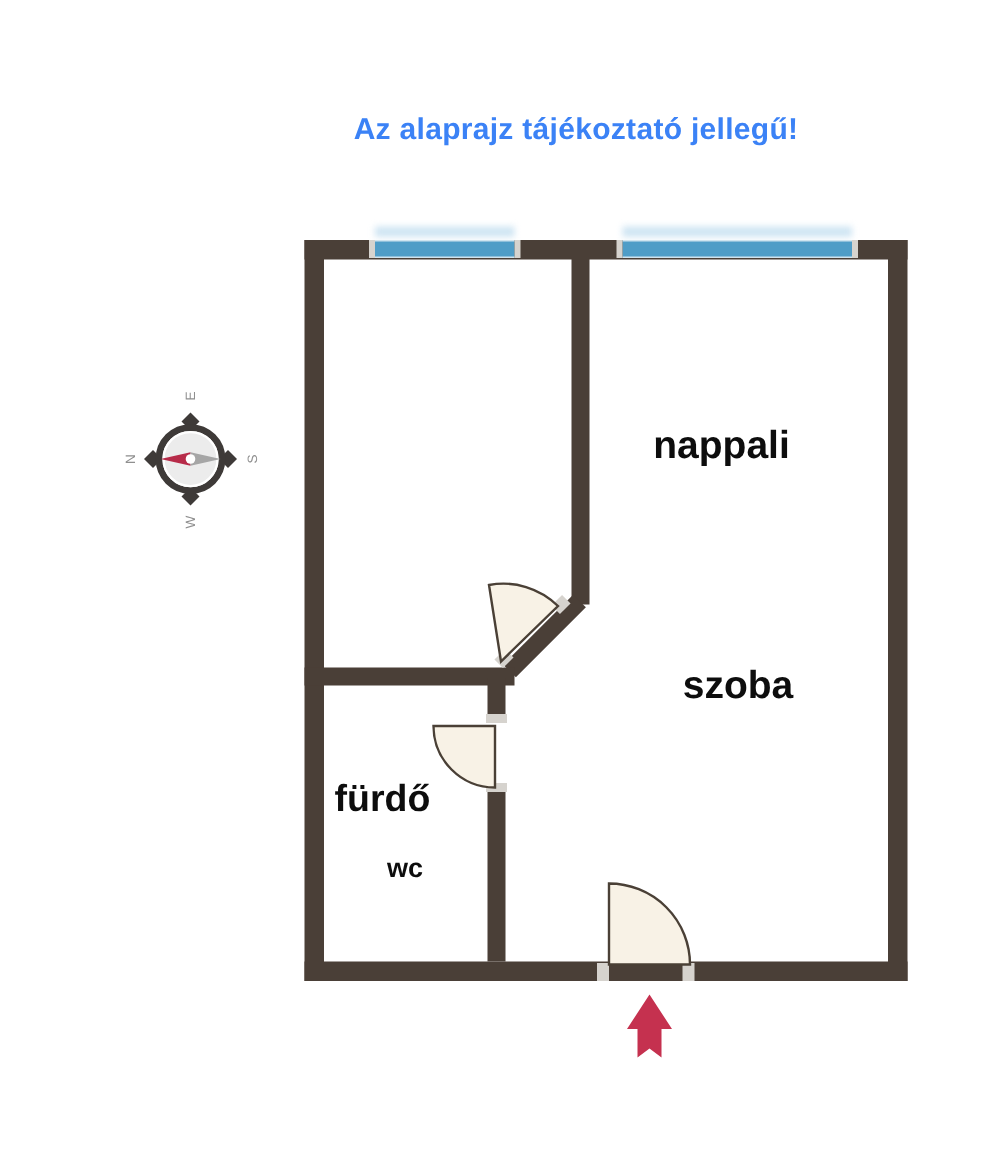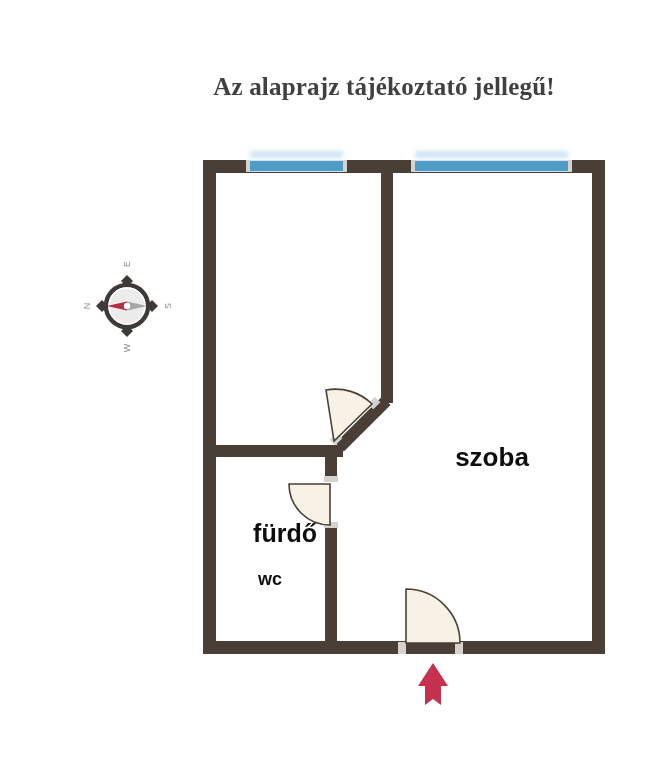--- a/index.html
+++ b/index.html
@@ -4,23 +4,22 @@
 <style>
   html,body { margin:0; padding:0; }
   .canvas {
     position:relative; width:656px; height:768px; background:#ffffff;
     font-family:"Liberation Sans", sans-serif; overflow:hidden;
   }
 
   
   .title {
     position:absolute; left:384px; top:87px; transform:translate(-50%,-50%);
-    font-size:25px; font-weight:bold; color:#404040; white-space:nowrap;
+    font-size:20px; font-weight:bold; color:#3b82f6; white-space:nowrap;
     letter-spacing:0.2px;
-    font-family:Liberation Serif, serif;
   }
 
   
   .wall { position:absolute; background:var(--wall,#4a3f37); }
   .wall-top     { left:203px; top:160px; width:402px; height:13px; }
   .wall-bottom  { left:203px; top:641px; width:402px; height:13px; }
   .wall-left    { left:203px; top:160px; width:13px;  height:494px; }
   .wall-right   { left:592px; top:160px; width:13px;  height:494px; }
   .wall-divider { left:381px; top:172px; width:12px;  height:231px; }
   .wall-diag    { left:330px; top:418px; width:66px;  height:12px; transform:rotate(135deg); }
@@ -53,21 +52,21 @@
   .entrance-arrow { fill:var(--arrow,#c5314f); }
 
   
   .room-label {
     position:absolute; transform:translate(-50%,-50%); font-weight:bold;
     color:#0d0d0d; font-size:26px; white-space:nowrap;
   }
   .label-szoba   { left:296px; top:264px; }
   .label-nappali { left:481px; top:297px; }
   .label-konyha  { left:492px; top:457px; }
-  .label-furdo   { left:285px; top:533px; font-size:25px; }
+  .label-furdo   { left:255px; top:533px; font-size:25px; }
   .label-wc      { left:270px; top:579px; font-size:18px; }
 
   
   .compass { position:absolute; left:77px; top:256px; width:100px; height:100px; transform:rotate(-90deg); }
   .compass-letter { font-family:"Liberation Sans", sans-serif; font-size:9px; fill:#8f8f8f; }
 
   
   .watermark { position:absolute; left:217px; top:360px; width:260px; height:44px; color:var(--watermark,#b4b1ab); }
   .watermark-logo { position:absolute; left:0; top:2px; }
   .watermark-text {
@@ -129,17 +128,18 @@
   <div class="jamb jamb-diag-top"></div>
   <div class="jamb jamb-diag-bot"></div>
 
   <svg class="overlay" viewBox="0 0 656 768" width="656" height="768">
     <path class="door-leaf" d="M406,643 L406,589 A54,54 0 0 1 460,643 Z"></path>
     <path class="door-leaf" d="M330,484 L289,484 A41,41 0 0 0 330,525 Z"></path>
     <path class="door-leaf" d="M334,441 L326,390 A52,52 0 0 1 372,404 Z"></path>
     <polygon class="entrance-arrow" points="433,663 448,686 441,686 441,705 433,699 425,705 425,686 418,686"></polygon>
   </svg>
 
+  <div class="room-label label-nappali">nappali</div>
   <div class="room-label label-konyha">szoba</div>
   <div class="room-label label-furdo">fürdő</div>
   <div class="room-label label-wc">wc</div>
 
 </div>
 
 </body></html>

